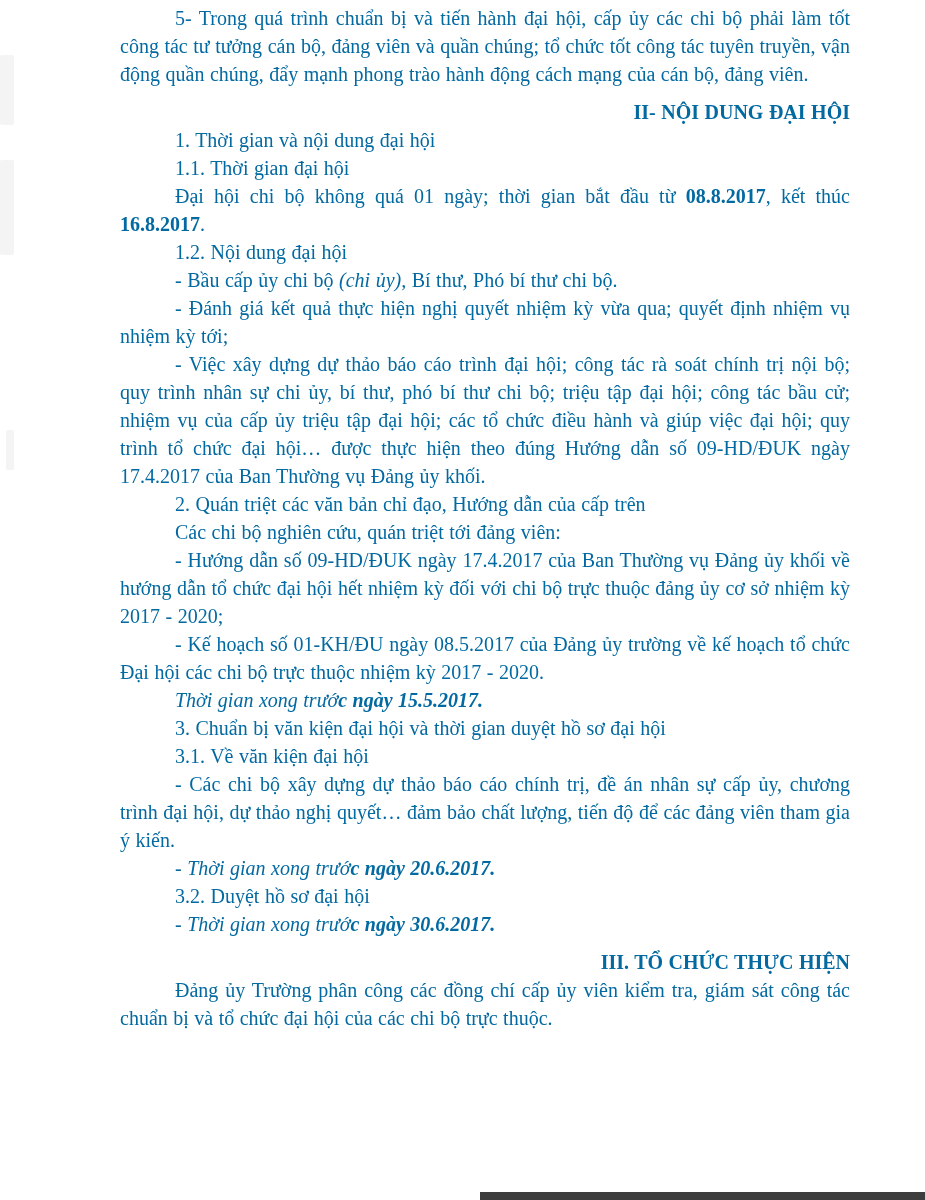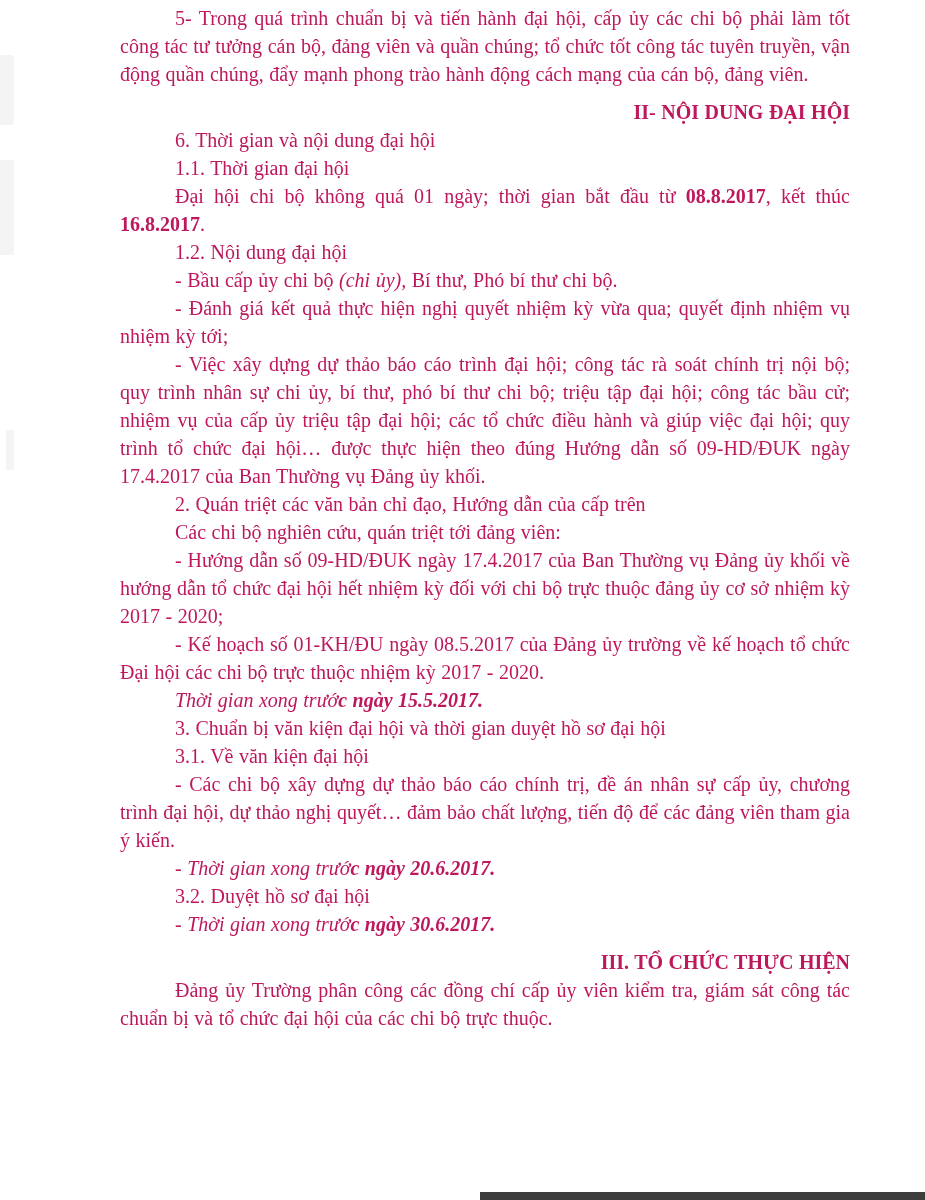--- a/index.html
+++ b/index.html
@@ -50,28 +50,28 @@
     background: #f4f4f4;
     border-radius: 2px;
   }
   .smudge.s1 { left: 0; top: 55px;  width: 14px; height: 70px; }
   .smudge.s2 { left: 0; top: 160px; width: 14px; height: 95px; }
   .smudge.s3 { left: 6px; top: 430px; width: 8px; height: 40px; }
 </style>
 </head>
 <body>
 
-<div class="page" style="color: #be185d; background: rgb(255, 255, 255);">
+<div class="page" style="color: #0369a1; background: rgb(255, 255, 255);">
   <div class="smudge s1"></div>
   <div class="smudge s2"></div>
   <div class="smudge s3"></div>
   <div class="content" id="doc-content">
       <p class="para body"><span>5- Trong quá trình chuẩn bị và tiến hành đại hội, cấp ủy các chi bộ phải làm tốt công tác tư tưởng cán bộ, đảng viên và quần chúng; tổ chức tốt công tác tuyên truyền, vận động quần chúng, đẩy mạnh phong trào hành động cách mạng của cán bộ, đảng viên.</span></p>
       <p class="para heading"><span class="b">II- NỘI DUNG ĐẠI HỘI</span></p>
-      <p class="para body"><span>6. Thời gian và nội dung đại hội</span></p>
+      <p class="para body"><span>1. Thời gian và nội dung đại hội</span></p>
       <p class="para body"><span>1.1. Thời gian đại hội</span></p>
       <p class="para body"><span>Đại hội chi bộ không quá 01 ngày; thời gian bắt đầu từ </span><span class="b">08.8.2017</span><span>, kết thúc </span><span class="b">16.8.2017</span><span>.</span></p>
       <p class="para body"><span>1.2. Nội dung đại hội</span></p>
       <p class="para body"><span>- Bầu cấp ủy chi bộ </span><span class="i">(chi ủy),</span><span> Bí thư, Phó bí thư chi bộ.</span></p>
       <p class="para body"><span>- Đánh giá kết quả thực hiện nghị quyết nhiệm kỳ vừa qua; quyết định nhiệm vụ nhiệm kỳ tới;</span></p>
       <p class="para body"><span>- Việc xây dựng dự thảo báo cáo trình đại hội; công tác rà soát chính trị nội bộ; quy trình nhân sự chi ủy, bí thư, phó bí thư chi bộ; triệu tập đại hội; công tác bầu cử; nhiệm vụ của cấp ủy triệu tập đại hội; các tổ chức điều hành và giúp việc đại hội; quy trình tổ chức đại hội… được thực hiện theo đúng Hướng dẫn số 09-HD/ĐUK ngày 17.4.2017 của Ban Thường vụ Đảng ủy khối.</span></p>
       <p class="para body"><span>2. Quán triệt các văn bản chỉ đạo, Hướng dẫn của cấp trên</span></p>
       <p class="para body"><span>Các chi bộ nghiên cứu, quán triệt tới đảng viên:</span></p>
       <p class="para body"><span>- Hướng dẫn số 09-HD/ĐUK ngày 17.4.2017 của Ban Thường vụ Đảng ủy khối về hướng dẫn tổ chức đại hội hết nhiệm kỳ đối với chi bộ trực thuộc đảng ủy cơ sở nhiệm kỳ 2017 - 2020;</span></p>
       <p class="para body"><span>- Kế hoạch số 01-KH/ĐU ngày 08.5.2017 của Đảng ủy trường về kế hoạch tổ chức Đại hội các chi bộ trực thuộc nhiệm kỳ 2017 - 2020.</span></p>

